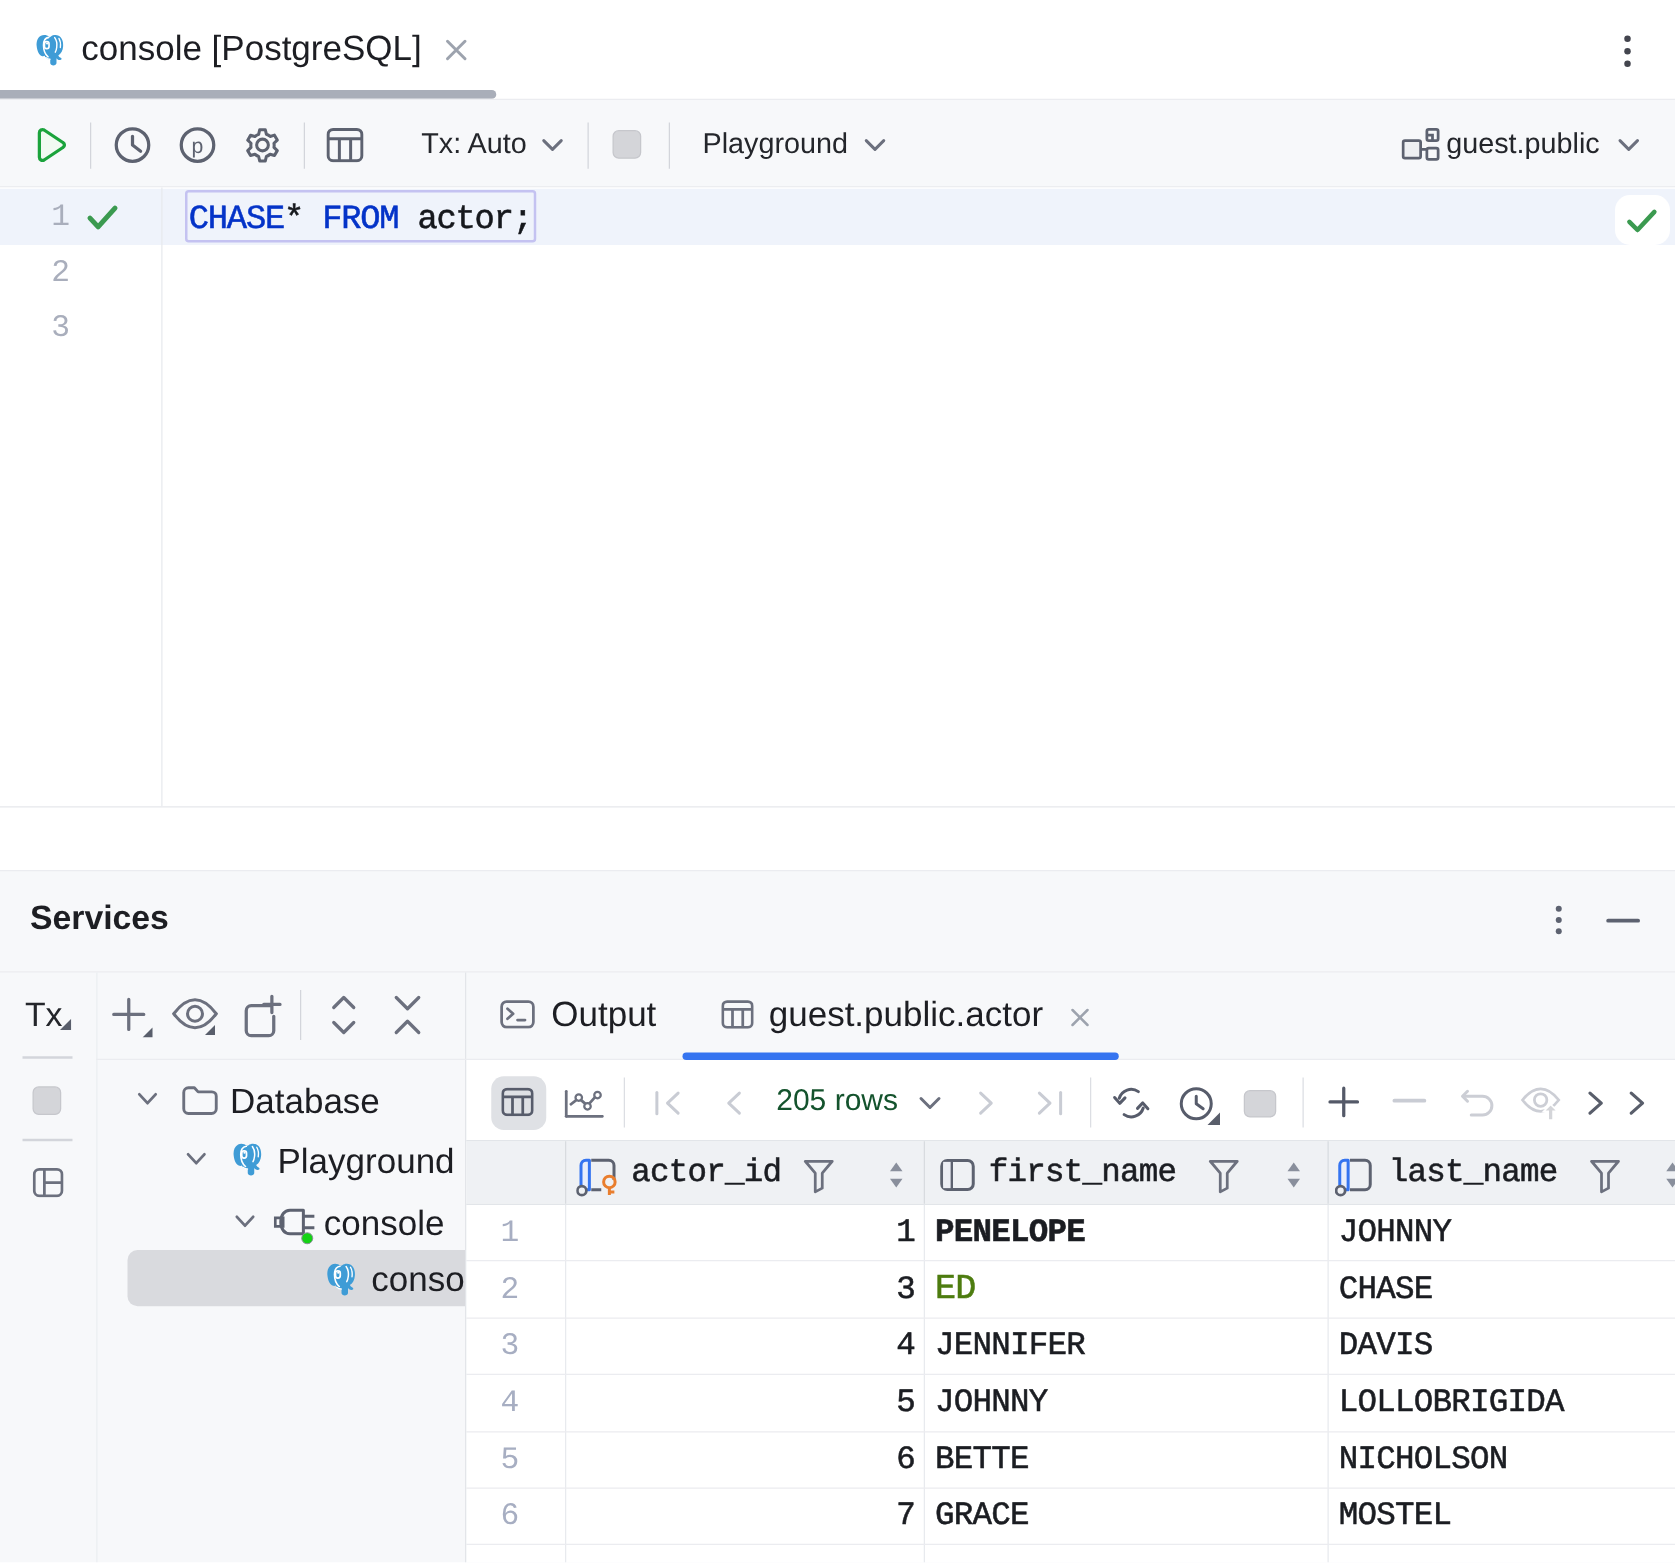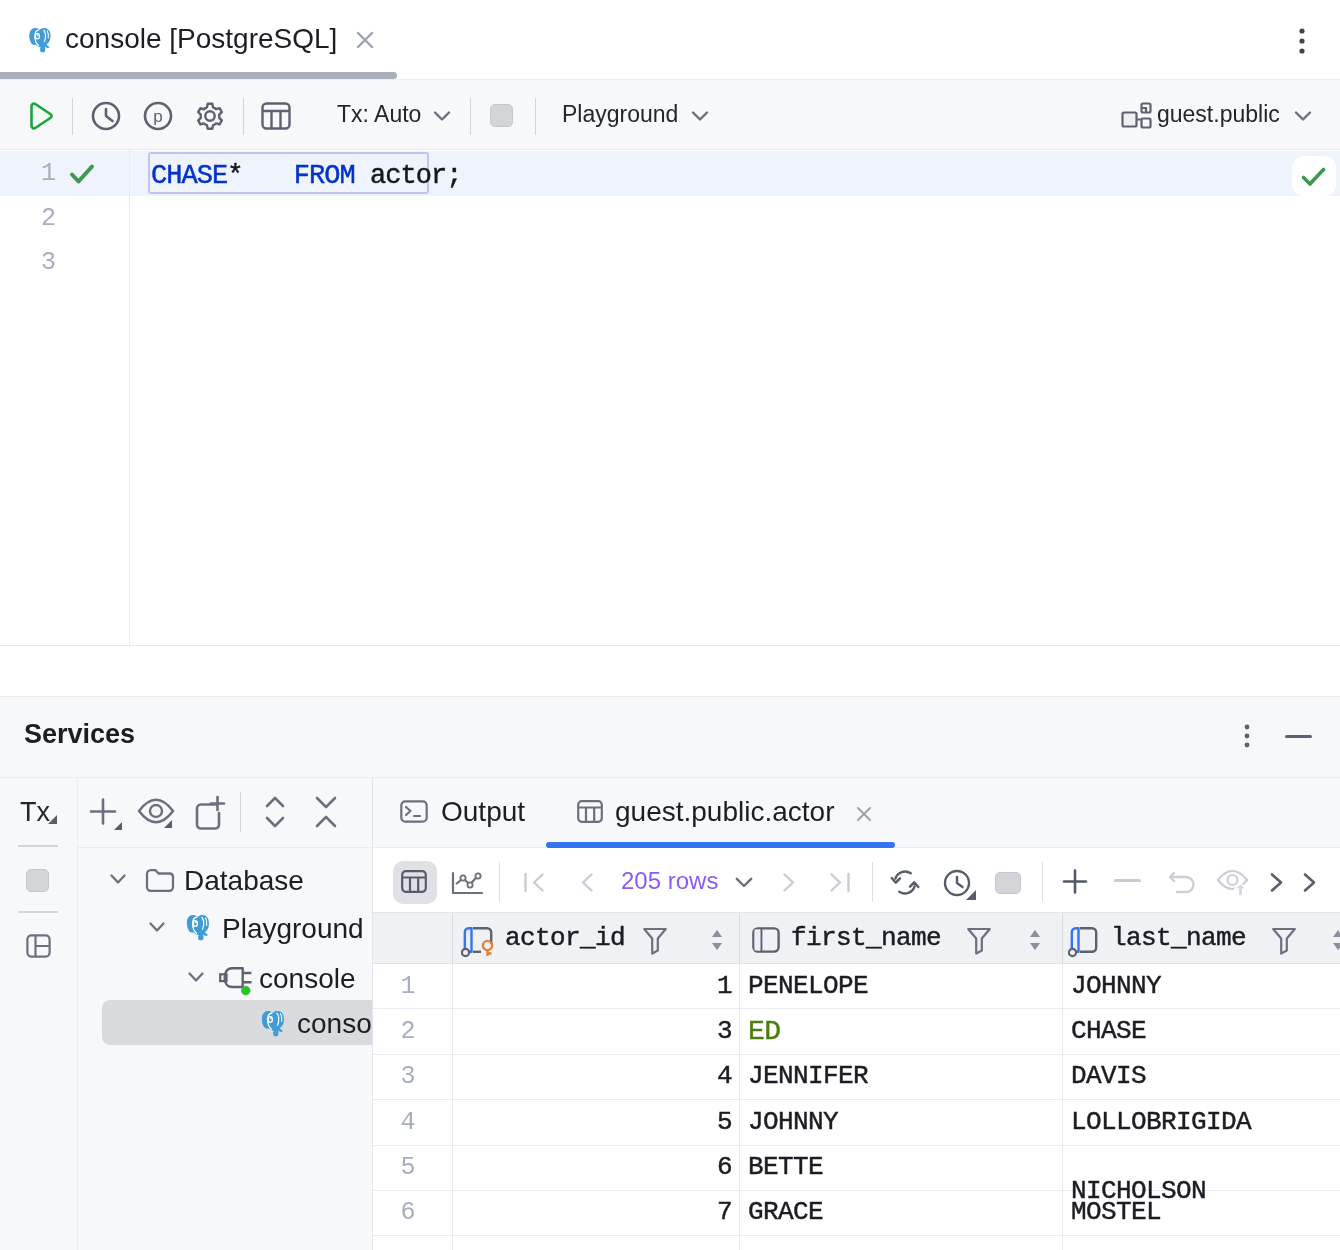--- a/index.html
+++ b/index.html
@@ -94,21 +94,21 @@
 <div class="abs" style="left:0;top:150px;width:1340px;height:495px;background:#fff;"></div>
 <div class="abs" style="left:0;top:151px;width:1340px;height:45px;background:#eff3fb;"></div>
 <div class="vline" style="left:129px;top:150px;height:495px;background:#e8eaee;"></div>
 <div class="abs" style="left:148px;top:152px;width:281px;height:42px;border:2px solid #c4c2f1;border-radius:3px;box-sizing:border-box;"></div>
 <div class="abs mono" style="left:0px;top:151px;width:56px;height:45px;display:flex;align-items:center;justify-content:flex-end;font-size:25px;color:#a9aebc;">1</div>
 <div class="abs mono" style="left:0px;top:196px;width:56px;height:44px;display:flex;align-items:center;justify-content:flex-end;font-size:25px;color:#a9aebc;">2</div>
 <div class="abs mono" style="left:0px;top:240px;width:56px;height:44px;display:flex;align-items:center;justify-content:flex-end;font-size:25px;color:#a9aebc;">3</div>
 <svg class="icon" style="left:69px;top:163px;" width="26" height="23" viewBox="0 0 26 23">
     <path d="M3 11.5 L9.5 18.5 L23 3.5" fill="none" stroke="#3b9a50" stroke-width="4" stroke-linecap="round" stroke-linejoin="round"></path>
   </svg>
-<div class="abs mono thick" style="left:151px;top:153px;height:45px;display:flex;align-items:center;font-size:27px;letter-spacing:-0.96px;color:#16181d;"><span style="color:#0433c8;">CHASE</span>*&nbsp;<span style="color:#0433c8;margin-left:36px;">FROM</span>&nbsp;actor;</div>
+<div class="abs mono thick" style="left:151px;top:153px;height:45px;display:flex;align-items:center;font-size:27px;letter-spacing:-0.96px;color:#16181d;"><span style="color:#0433c8;">CHASE</span>*&nbsp;<span style="color:#0433c8;">FROM</span>&nbsp;actor;</div>
 <div class="abs" style="left:1292px;top:156px;width:44px;height:40px;background:#fff;border-radius:12px;"></div>
 <svg class="icon" style="left:1300px;top:166px;" width="27" height="23" viewBox="0 0 27 23">
     <path d="M3.5 11.5 L10 18 L23.5 3.5" fill="none" stroke="#3b9a50" stroke-width="3.6" stroke-linecap="round" stroke-linejoin="round"></path>
   </svg>
 <div class="hline" style="left:0;top:645px;width:1340px;background:#e6e8ec;"></div>
 
 <div class="abs" style="left:0;top:696px;width:1340px;height:81px;background:#f7f8fa;"></div>
 <div class="hline" style="left:0;top:696px;width:1340px;"></div>
 <div class="abs" style="left:24px;top:694px;height:80px;display:flex;align-items:center;font-size:27px;font-weight:bold;color:#1d1e23;">Services</div>
 <svg class="icon" style="left:1243px;top:723px;" width="8" height="26" viewBox="0 0 8 26">
@@ -220,21 +220,21 @@
     <circle cx="27" cy="5" r="2.6" fill="#fff" stroke="#6c707e" stroke-width="1.8"></circle>
   </svg>
 <div class="sep" style="left:499px;top:862px;height:40px;background:#dcdee3;"></div>
 <svg class="icon" style="left:523px;top:872px;" width="23" height="21" viewBox="0 0 23 21">
     <path d="M2.5 2 V19" stroke="#c9ccd4" stroke-width="2.4" stroke-linecap="round"></path>
     <path d="M19.5 2.5 L11 10.5 L19.5 18.5" fill="none" stroke="#c9ccd4" stroke-width="2.4" stroke-linecap="round" stroke-linejoin="round"></path>
   </svg>
 <svg class="icon" style="left:578px;top:872px;" width="17" height="21" viewBox="0 0 17 21">
     <path d="M13.5 2.5 L5 10.5 L13.5 18.5" fill="none" stroke="#c9ccd4" stroke-width="2.4" stroke-linecap="round" stroke-linejoin="round"></path>
   </svg>
-<div class="abs" style="left:621px;top:848px;height:66px;display:flex;align-items:center;font-size:24px;color:#8b5cf6;">205 rows</div>
+<div class="abs" style="left:621px;top:848px;height:66px;display:flex;align-items:center;font-size:24px;color:#14532d;">205 rows</div>
 <svg class="icon" style="left:734px;top:876px;" width="20" height="13" viewBox="0 0 20 13">
     <path d="M2.8 2.8 L10 10 L17.2 2.8" fill="none" stroke="#6c707e" stroke-width="2.4" stroke-linecap="round" stroke-linejoin="round"></path>
   </svg>
 <svg class="icon" style="left:781px;top:872px;" width="17" height="21" viewBox="0 0 17 21">
     <path d="M3.5 2.5 L12 10.5 L3.5 18.5" fill="none" stroke="#c9ccd4" stroke-width="2.4" stroke-linecap="round" stroke-linejoin="round"></path>
   </svg>
 <svg class="icon" style="left:828px;top:872px;" width="23" height="21" viewBox="0 0 23 21">
     <path d="M3.5 2.5 L12 10.5 L3.5 18.5" fill="none" stroke="#c9ccd4" stroke-width="2.4" stroke-linecap="round" stroke-linejoin="round"></path>
     <path d="M20.5 2 V19" stroke="#c9ccd4" stroke-width="2.4" stroke-linecap="round"></path>
   </svg>
@@ -332,34 +332,34 @@
 
 <div class="hline" style="left:373px;top:1008px;width:967px;"></div>
 <div class="hline" style="left:373px;top:1054px;width:967px;"></div>
 <div class="hline" style="left:373px;top:1099px;width:967px;"></div>
 <div class="hline" style="left:373px;top:1145px;width:967px;"></div>
 <div class="hline" style="left:373px;top:1190px;width:967px;"></div>
 <div class="hline" style="left:373px;top:1235px;width:967px;"></div>
 
 <div class="abs mono" style="left:373px;top:964px;width:70px;height:44px;display:flex;align-items:center;justify-content:center;font-size:25px;color:#a7aec2;">1</div>
 <div class="abs mono thick" style="left:452px;top:964px;width:280px;height:44px;display:flex;align-items:center;justify-content:flex-end;font-size:26px;letter-spacing:-0.6px;color:#1b1d22;">1</div>
-<div class="abs mono thick" style="left:748px;top:964px;height:44px;display:flex;align-items:center;font-size:26px;letter-spacing:-0.6px;color:#1b1d22;">PENELOPE</div>
+<div class="abs mono thick" style="left:748px;top:964px;height:44px;display:flex;align-items:center;font-size:26px;letter-spacing:-0.6px;color:#1b1d22;font-weight:bold;">PENELOPE</div>
 <div class="abs mono thick" style="left:1071px;top:964px;height:44px;display:flex;align-items:center;font-size:26px;letter-spacing:-0.6px;color:#1b1d22;">JOHNNY</div>
 <div class="abs mono" style="left:373px;top:1009px;width:70px;height:44px;display:flex;align-items:center;justify-content:center;font-size:25px;color:#a7aec2;">2</div>
 <div class="abs mono thick" style="left:452px;top:1009px;width:280px;height:44px;display:flex;align-items:center;justify-content:flex-end;font-size:26px;letter-spacing:-0.6px;color:#1b1d22;">3</div>
 <div class="abs mono thick" style="left:748px;top:1009px;height:44px;display:flex;align-items:center;font-size:28px;letter-spacing:-0.6px;color:#4d7c0f;">ED</div>
 <div class="abs mono thick" style="left:1071px;top:1009px;height:44px;display:flex;align-items:center;font-size:26px;letter-spacing:-0.6px;color:#1b1d22;">CHASE</div>
 <div class="abs mono" style="left:373px;top:1054px;width:70px;height:44px;display:flex;align-items:center;justify-content:center;font-size:25px;color:#a7aec2;">3</div>
 <div class="abs mono thick" style="left:452px;top:1054px;width:280px;height:44px;display:flex;align-items:center;justify-content:flex-end;font-size:26px;letter-spacing:-0.6px;color:#1b1d22;">4</div>
 <div class="abs mono thick" style="left:748px;top:1054px;height:44px;display:flex;align-items:center;font-size:26px;letter-spacing:-0.6px;color:#1b1d22;">JENNIFER</div>
 <div class="abs mono thick" style="left:1071px;top:1054px;height:44px;display:flex;align-items:center;font-size:26px;letter-spacing:-0.6px;color:#1b1d22;">DAVIS</div>
 <div class="abs mono" style="left:373px;top:1100px;width:70px;height:44px;display:flex;align-items:center;justify-content:center;font-size:25px;color:#a7aec2;">4</div>
 <div class="abs mono thick" style="left:452px;top:1100px;width:280px;height:44px;display:flex;align-items:center;justify-content:flex-end;font-size:26px;letter-spacing:-0.6px;color:#1b1d22;">5</div>
 <div class="abs mono thick" style="left:748px;top:1100px;height:44px;display:flex;align-items:center;font-size:26px;letter-spacing:-0.6px;color:#1b1d22;">JOHNNY</div>
 <div class="abs mono thick" style="left:1071px;top:1100px;height:44px;display:flex;align-items:center;font-size:26px;letter-spacing:-0.6px;color:#1b1d22;">LOLLOBRIGIDA</div>
 <div class="abs mono" style="left:373px;top:1145px;width:70px;height:44px;display:flex;align-items:center;justify-content:center;font-size:25px;color:#a7aec2;">5</div>
 <div class="abs mono thick" style="left:452px;top:1145px;width:280px;height:44px;display:flex;align-items:center;justify-content:flex-end;font-size:26px;letter-spacing:-0.6px;color:#1b1d22;">6</div>
 <div class="abs mono thick" style="left:748px;top:1145px;height:44px;display:flex;align-items:center;font-size:26px;letter-spacing:-0.6px;color:#1b1d22;">BETTE</div>
-<div class="abs mono thick" style="left:1071px;top:1145px;height:44px;display:flex;align-items:center;font-size:26px;letter-spacing:-0.6px;color:#1b1d22;margin-top:24px;">NICHOLSON</div>
+<div class="abs mono thick" style="left:1071px;top:1145px;height:44px;display:flex;align-items:center;font-size:26px;letter-spacing:-0.6px;color:#1b1d22;">NICHOLSON</div>
 <div class="abs mono" style="left:373px;top:1190px;width:70px;height:44px;display:flex;align-items:center;justify-content:center;font-size:25px;color:#a7aec2;">6</div>
 <div class="abs mono thick" style="left:452px;top:1190px;width:280px;height:44px;display:flex;align-items:center;justify-content:flex-end;font-size:26px;letter-spacing:-0.6px;color:#1b1d22;">7</div>
 <div class="abs mono thick" style="left:748px;top:1190px;height:44px;display:flex;align-items:center;font-size:26px;letter-spacing:-0.6px;color:#1b1d22;text-align:right;">GRACE</div>
 <div class="abs mono thick" style="left:1071px;top:1190px;height:44px;display:flex;align-items:center;font-size:26px;letter-spacing:-0.6px;color:#1b1d22;">MOSTEL</div>
 
 </body></html>

